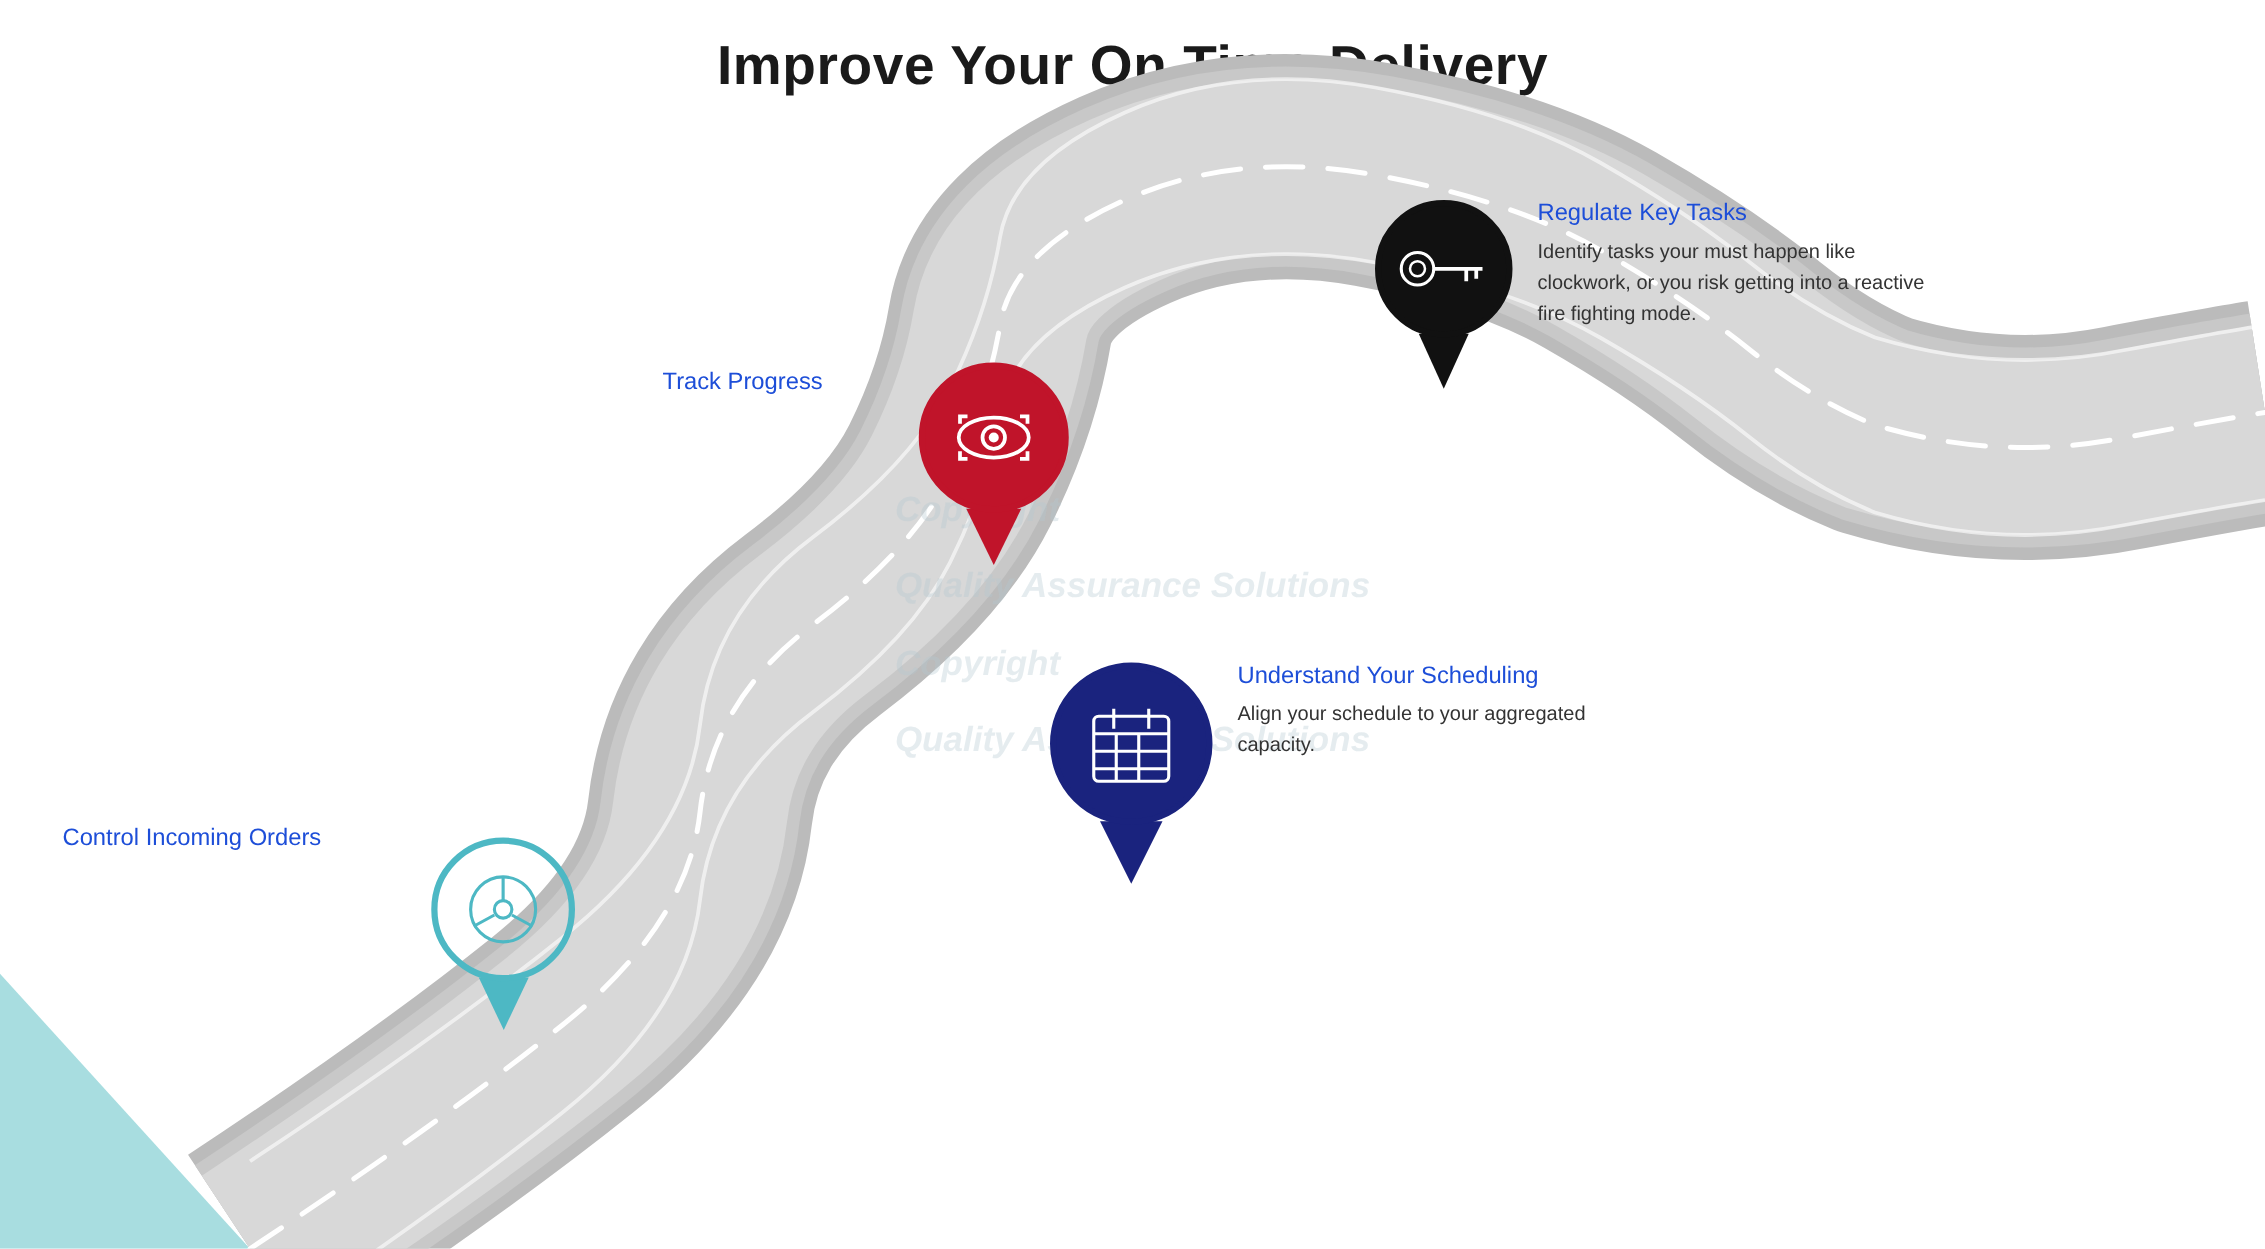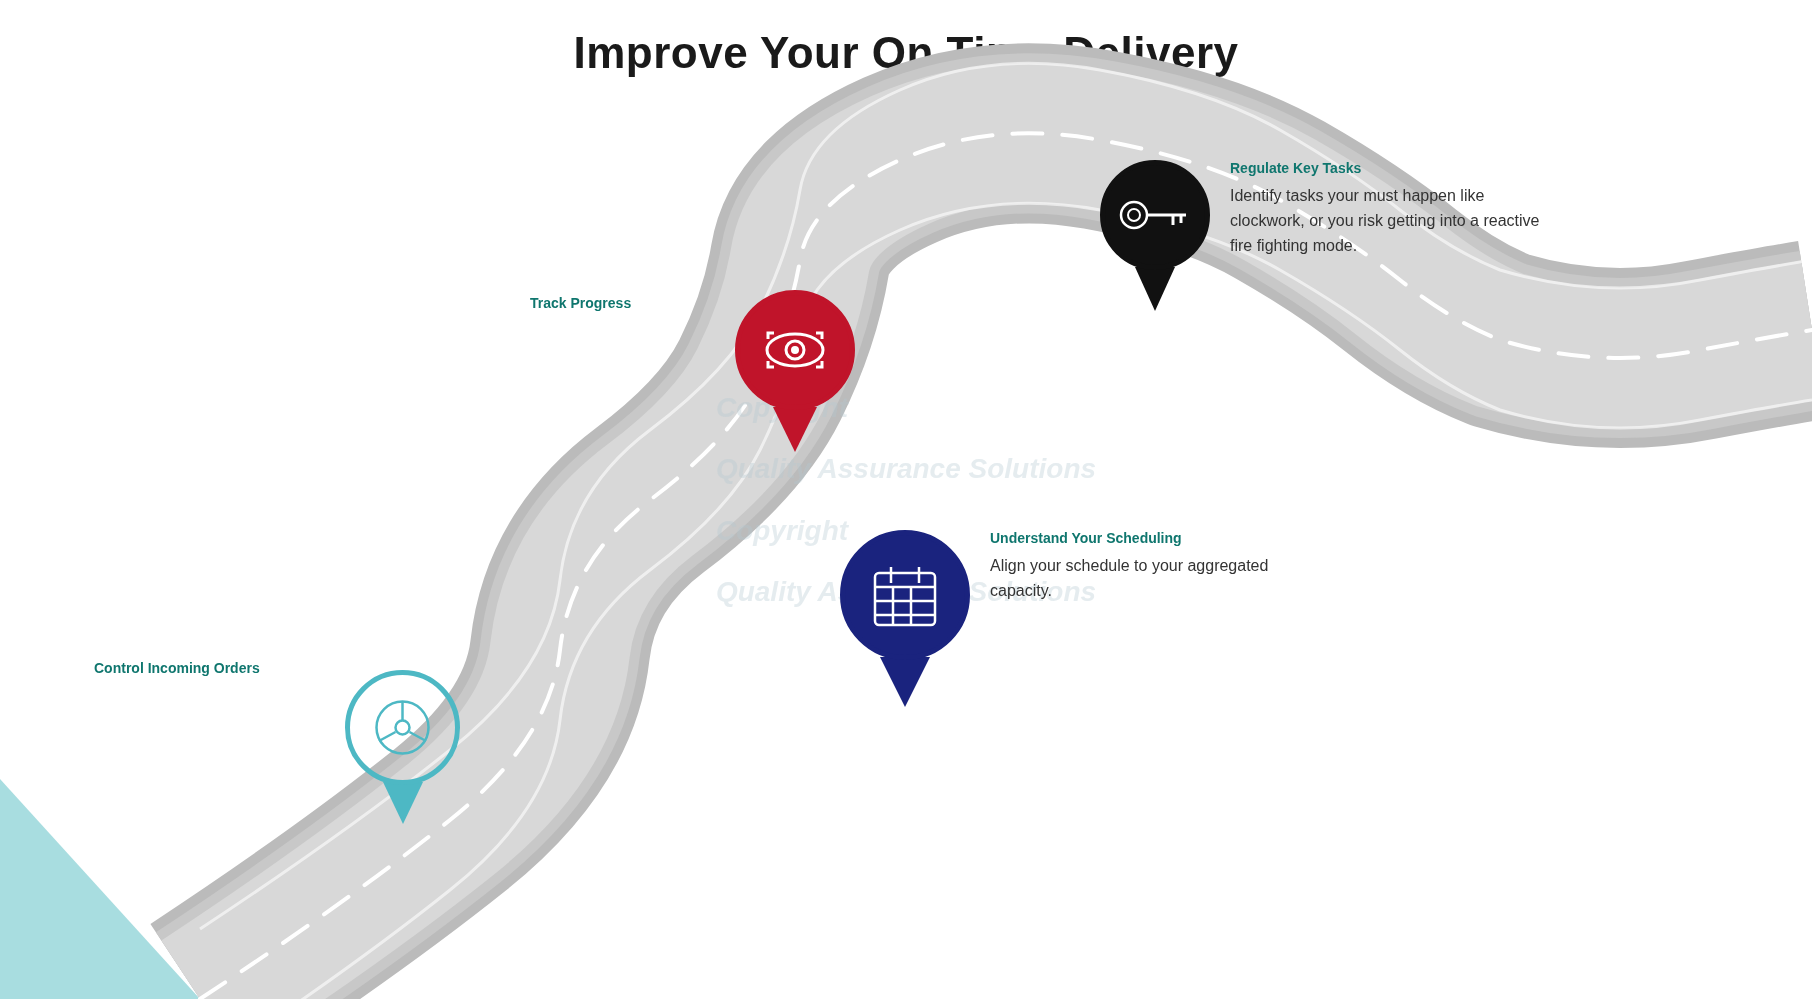--- a/index.html
+++ b/index.html
@@ -125,23 +125,23 @@
       border-top: 44px solid #111111;
       margin-top: -3px;
     }
 
     
     .text-block {
       position: absolute;
       z-index: 10;
     }
     .text-block h3 {
-      font-size: 14px;
-      font-weight: 700;
-      color: #0f766e;
+      font-size: 19px;
+      font-weight: 400;
+      color: #1d4ed8;
       margin-bottom: 8px;
     }
     .text-block p {
       font-size: 16px;
       color: #333333;
       line-height: 1.55;
     }
     .text-block.center-align {
       text-align: left;
     }
@@ -262,21 +262,21 @@
       <circle cx="32.5" cy="32.5" r="26" class="steer-icon"></circle>
       <circle cx="32.5" cy="32.5" r="7" class="steer-icon"></circle>
       <line x1="32.5" y1="6.5" x2="32.5" y2="25.5" class="steer-icon"></line>
       <line x1="9" y1="46" x2="25.5" y2="37" class="steer-icon"></line>
       <line x1="56" y1="46" x2="39.5" y2="37" class="steer-icon"></line>
     </svg>
   </div>
   <div class="pin-tail"></div>
 </div>
 
-<div class="text-block" style="left: 50px; top: 660px; width: 280px; margin-left: 44px;">
+<div class="text-block" style="left: 50px; top: 660px; width: 280px;">
   <h3>Control Incoming Orders</h3>
 </div>
 
 <div class="pin pin-black" style="left: 1100px; top: 160px;">
   <div class="pin-circle">
 
     <svg width="75" height="40" viewBox="0 0 75 40">
       <circle cx="16" cy="20" r="13" class="key-icon" stroke="white"></circle>
       <circle cx="16" cy="20" r="6" fill="none" stroke="white" stroke-width="2"></circle>
       <line x1="29" y1="20" x2="68" y2="20" stroke="white" stroke-width="3"></line>

